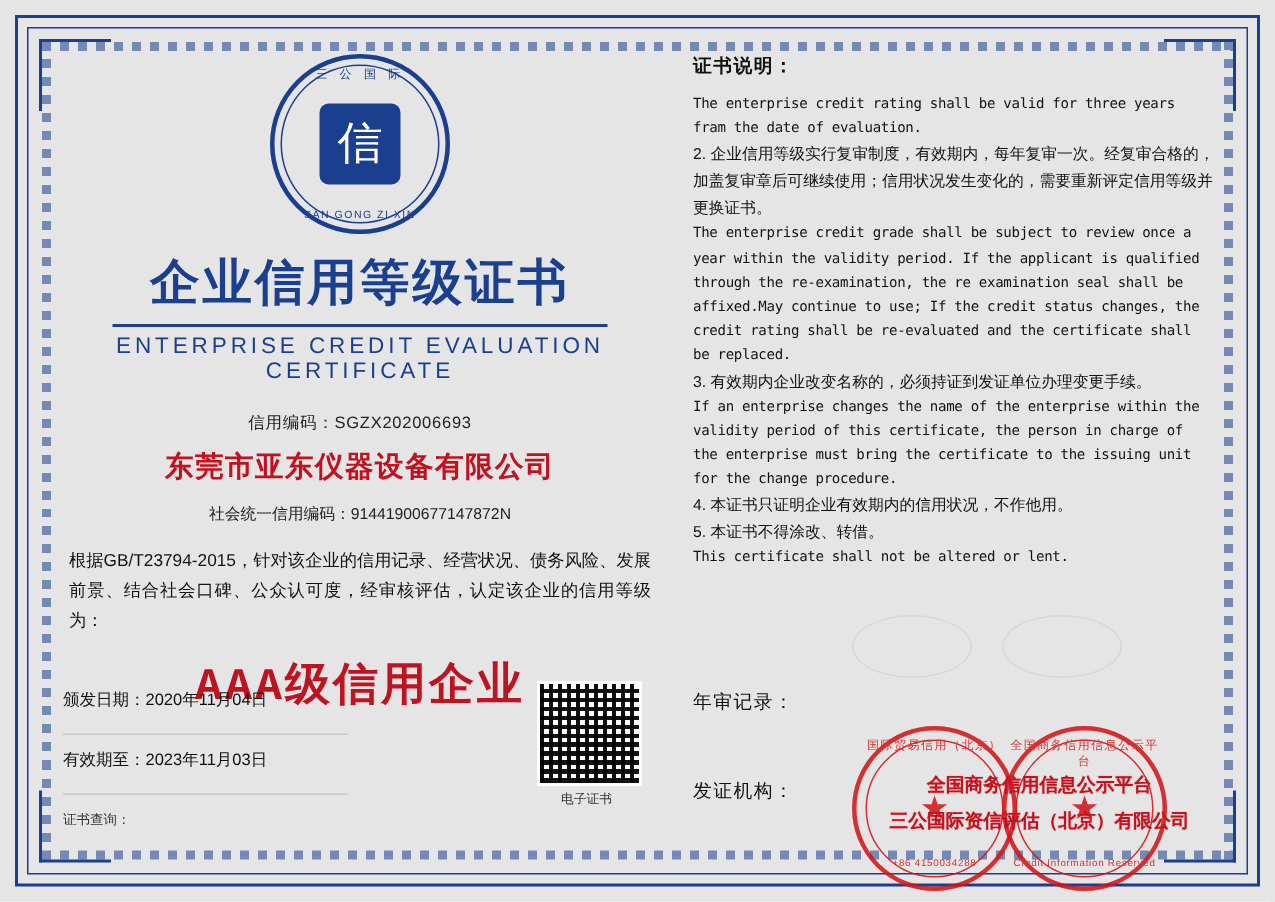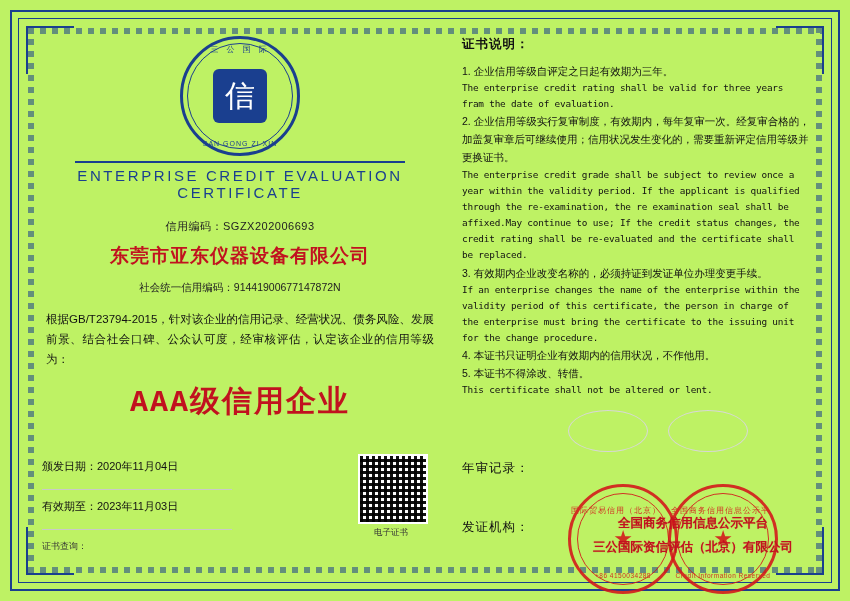--- a/index.html
+++ b/index.html
@@ -6,21 +6,21 @@
   body{
     width:850px;height:601px;
     background:#ffffff;
     font-family:"Liberation Sans", sans-serif;
     overflow:hidden;
   }
   .cert{
     position:relative;
     width:850px;height:601px;
     box-sizing:border-box;
-    background:#bef264;
+    background:#e5e5e5;
   }
   
   .frame-outer{
     position:absolute;left:10px;top:10px;right:10px;bottom:10px;
     border:2px solid #1a3f8f;
   }
   .frame-inner{
     position:absolute;left:18px;top:18px;right:18px;bottom:18px;
     border:1px solid #1a3f8f;
   }
@@ -164,21 +164,21 @@
   .seal{
     position:absolute;width:104px;height:104px;border:3px solid #d4161a;border-radius:50%;
     color:#d4161a;opacity:.88;
   }
   .seal .inner{position:absolute;inset:6px;border:1px solid #d4161a;border-radius:50%;}
   .seal .star{
     position:absolute;left:50%;top:50%;transform:translate(-50%,-50%);
     font-size:22px;color:#d4161a;
   }
   .seal .top{
-    position:absolute;top:18px;left:0;right:0;font-size:8px;letter-spacing:1px;
+    position:absolute;top:4px;left:0;right:0;text-align:center;font-size:8px;letter-spacing:1px;
   }
   .seal .bot{
     position:absolute;bottom:12px;left:0;right:0;text-align:center;font-size:6.5px;letter-spacing:.5px;
   }
   .seal1{left:128px;top:452px;}
   .seal2{left:228px;top:452px;}
   .org-lines{
     position:absolute;left:118px;top:480px;width:270px;text-align:center;
     color:#c1121f;font-size:12.5px;line-height:1.9;font-weight:bold;
     text-shadow:0 0 1px rgba(212,22,26,.4);
@@ -202,20 +202,21 @@
 
       <div class="emblem">
         <div class="ring"></div>
         <div class="ring2"></div>
         <div class="toptxt">三 公 国 际</div>
         <div class="star">★ ★ ★</div>
         <div class="center">信</div>
         <div class="bottxt">SAN GONG ZI XIN</div>
       </div>
 
+      <div class="title-cn">企业信用等级证书</div>
       <div class="title-rule"></div>
       <div class="title-en">ENTERPRISE CREDIT EVALUATION CERTIFICATE</div>
 
       <div class="credit-no">
         <span>信用编码：</span><span>SGZX202006693</span>
       </div>
 
       <div class="company">东莞市亚东仪器设备有限公司</div>
       <div class="social-no">社会统一信用编码：91441900677147872N</div>
 
@@ -234,21 +235,20 @@
       <div class="qr">
         <div class="qr-img"></div>
         <div class="qr-cap">电子证书</div>
       </div>
     </div>
 
     <div class="right">
       <div class="notes-title">证书说明：</div>
 
       <div class="notes">
-        <div class="cn">1. 企业信用等级自评定之日起有效期为三年。</div>
         <div class="en">The enterprise credit rating shall be valid for three years fram the date of evaluation.</div>
         <div class="cn">2. 企业信用等级实行复审制度，有效期内，每年复审一次。经复审合格的，加盖复审章后可继续使用；信用状况发生变化的，需要重新评定信用等级并更换证书。</div>
         <div class="en">The enterprise credit grade shall be subject to review once a year within the validity period. If the applicant is qualified through the re-examination, the re examination seal shall be affixed.May continue to use; If the credit status changes, the credit rating shall be re-evaluated and the certificate shall be replaced.</div>
         <div class="cn">3. 有效期内企业改变名称的，必须持证到发证单位办理变更手续。</div>
         <div class="en">If an enterprise changes the name of the enterprise within the validity period of this certificate, the person in charge of the enterprise must bring the certificate to the issuing unit for the change procedure.</div>
         <div class="cn">4. 本证书只证明企业有效期内的信用状况，不作他用。</div>
         <div class="cn">5. 本证书不得涂改、转借。</div>
         <div class="en">This certificate shall not be altered or lent.</div>
       </div>
 

